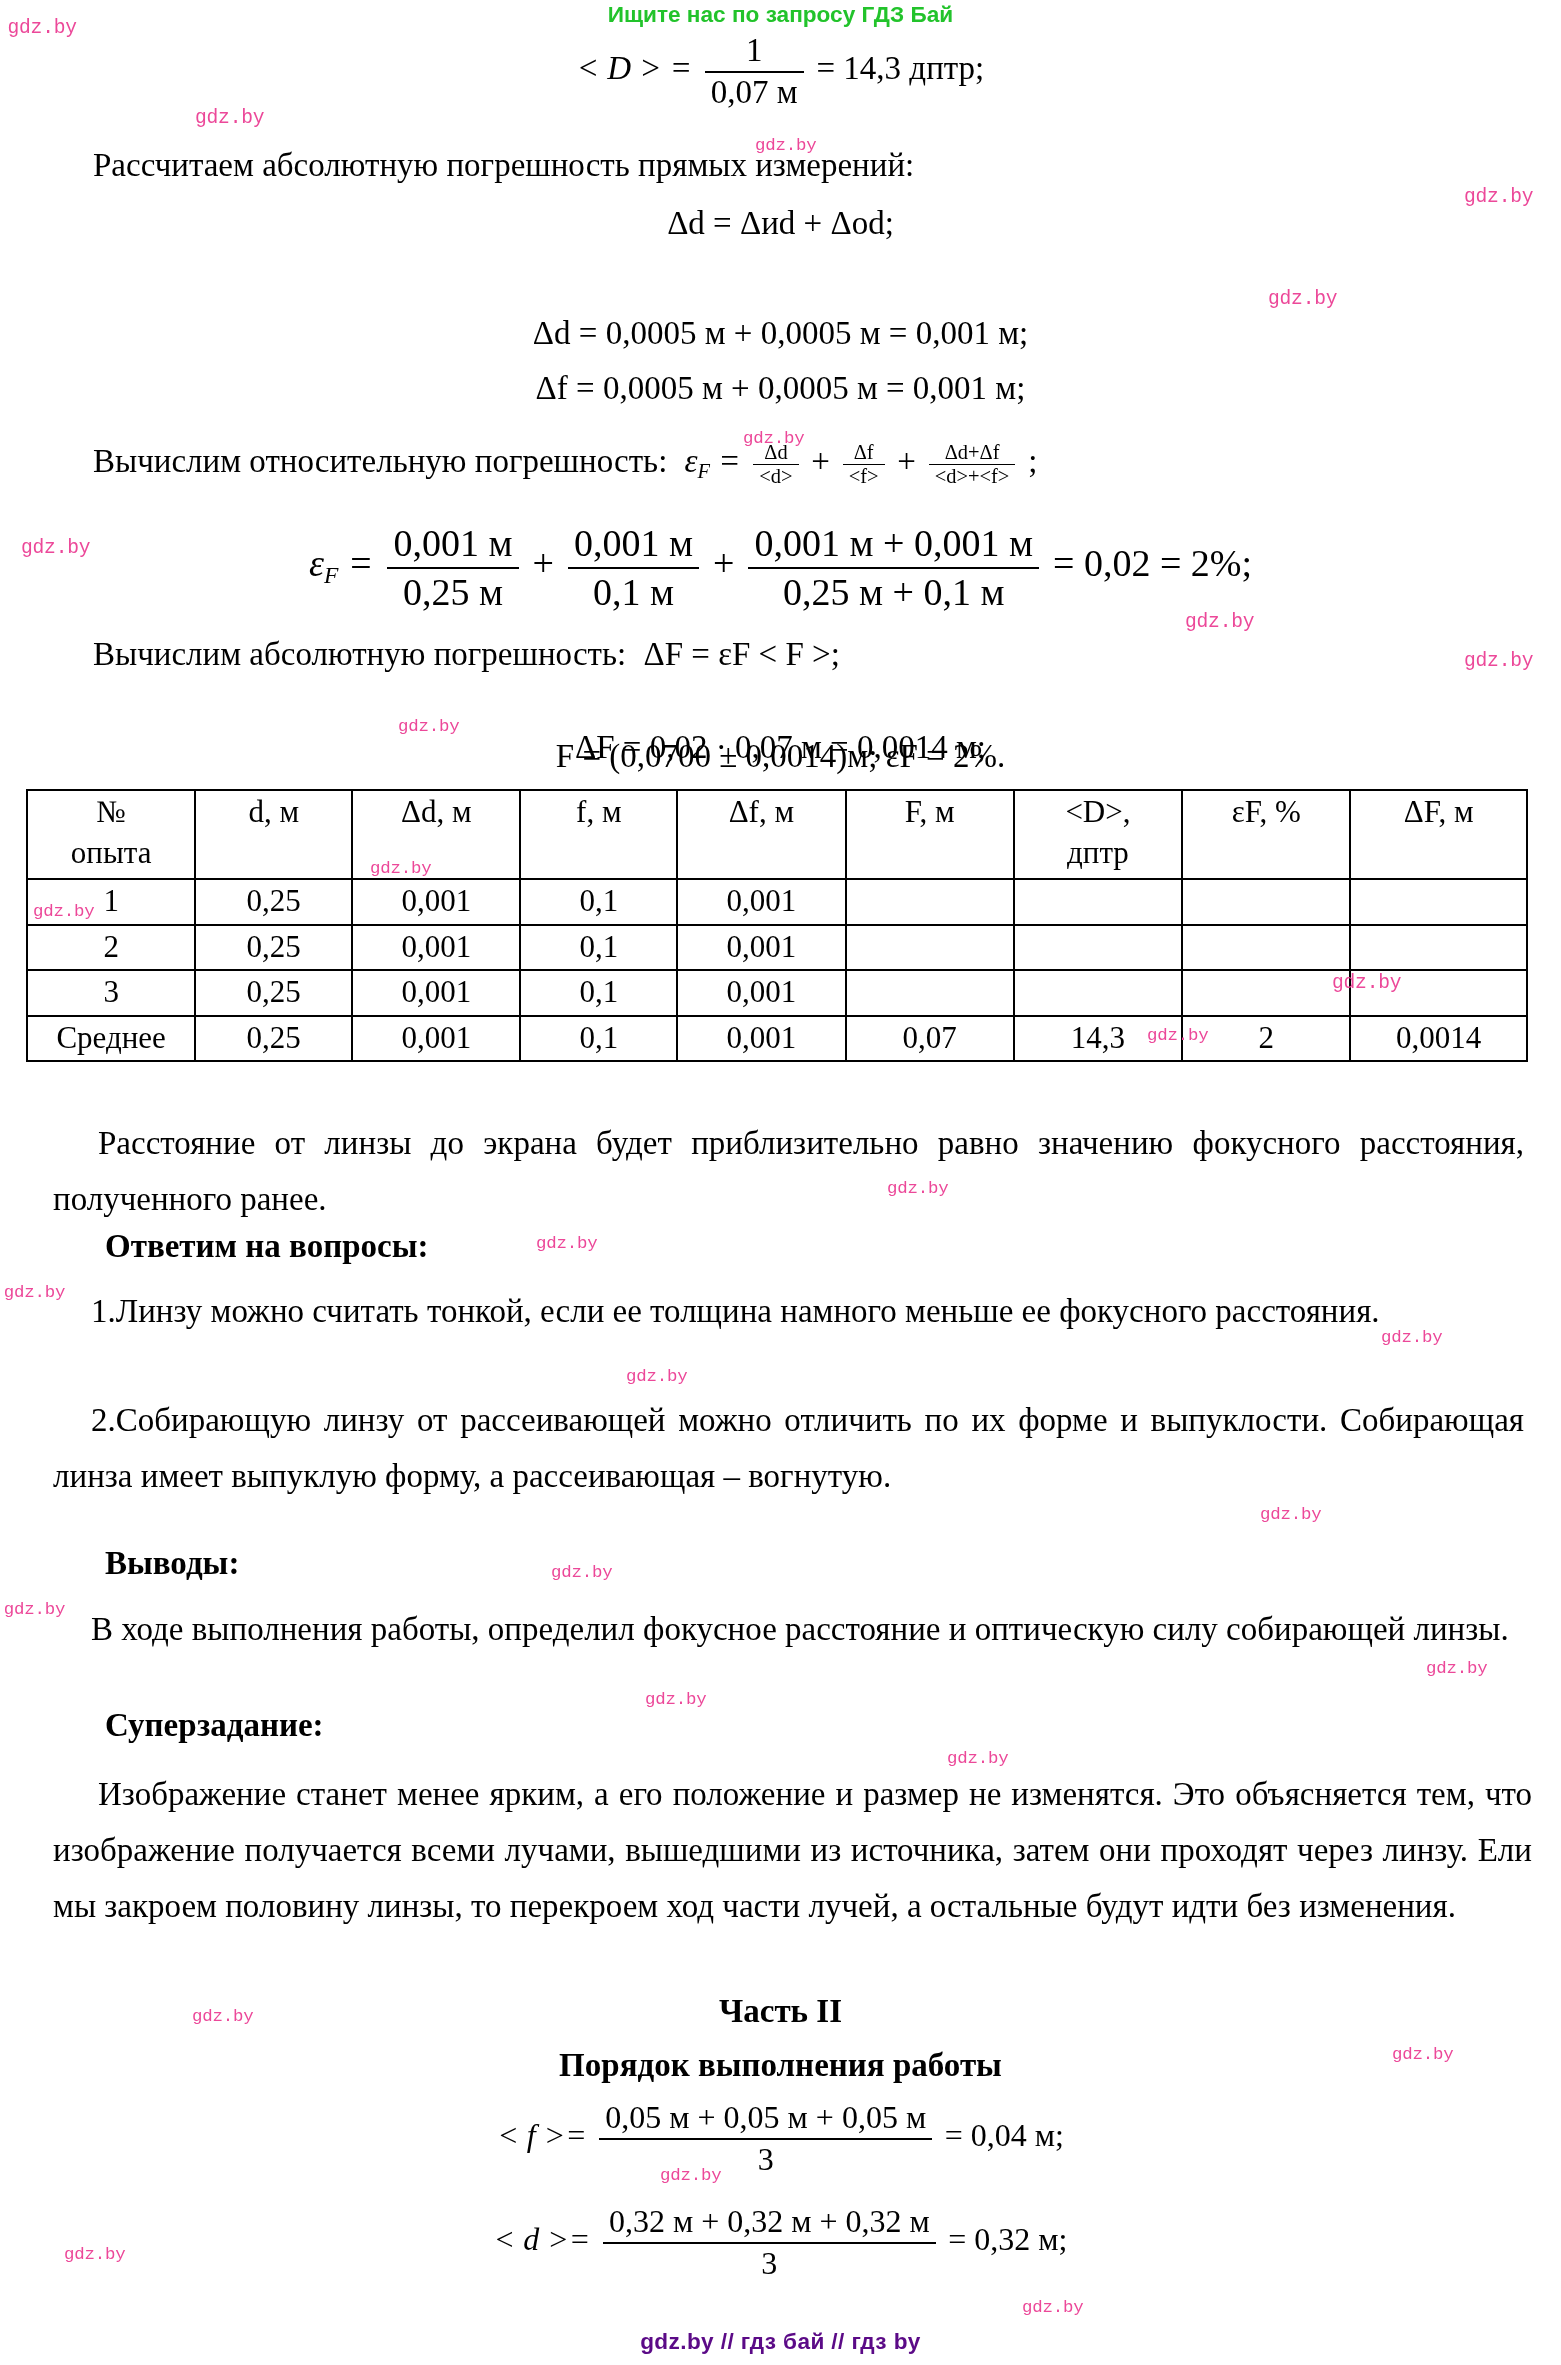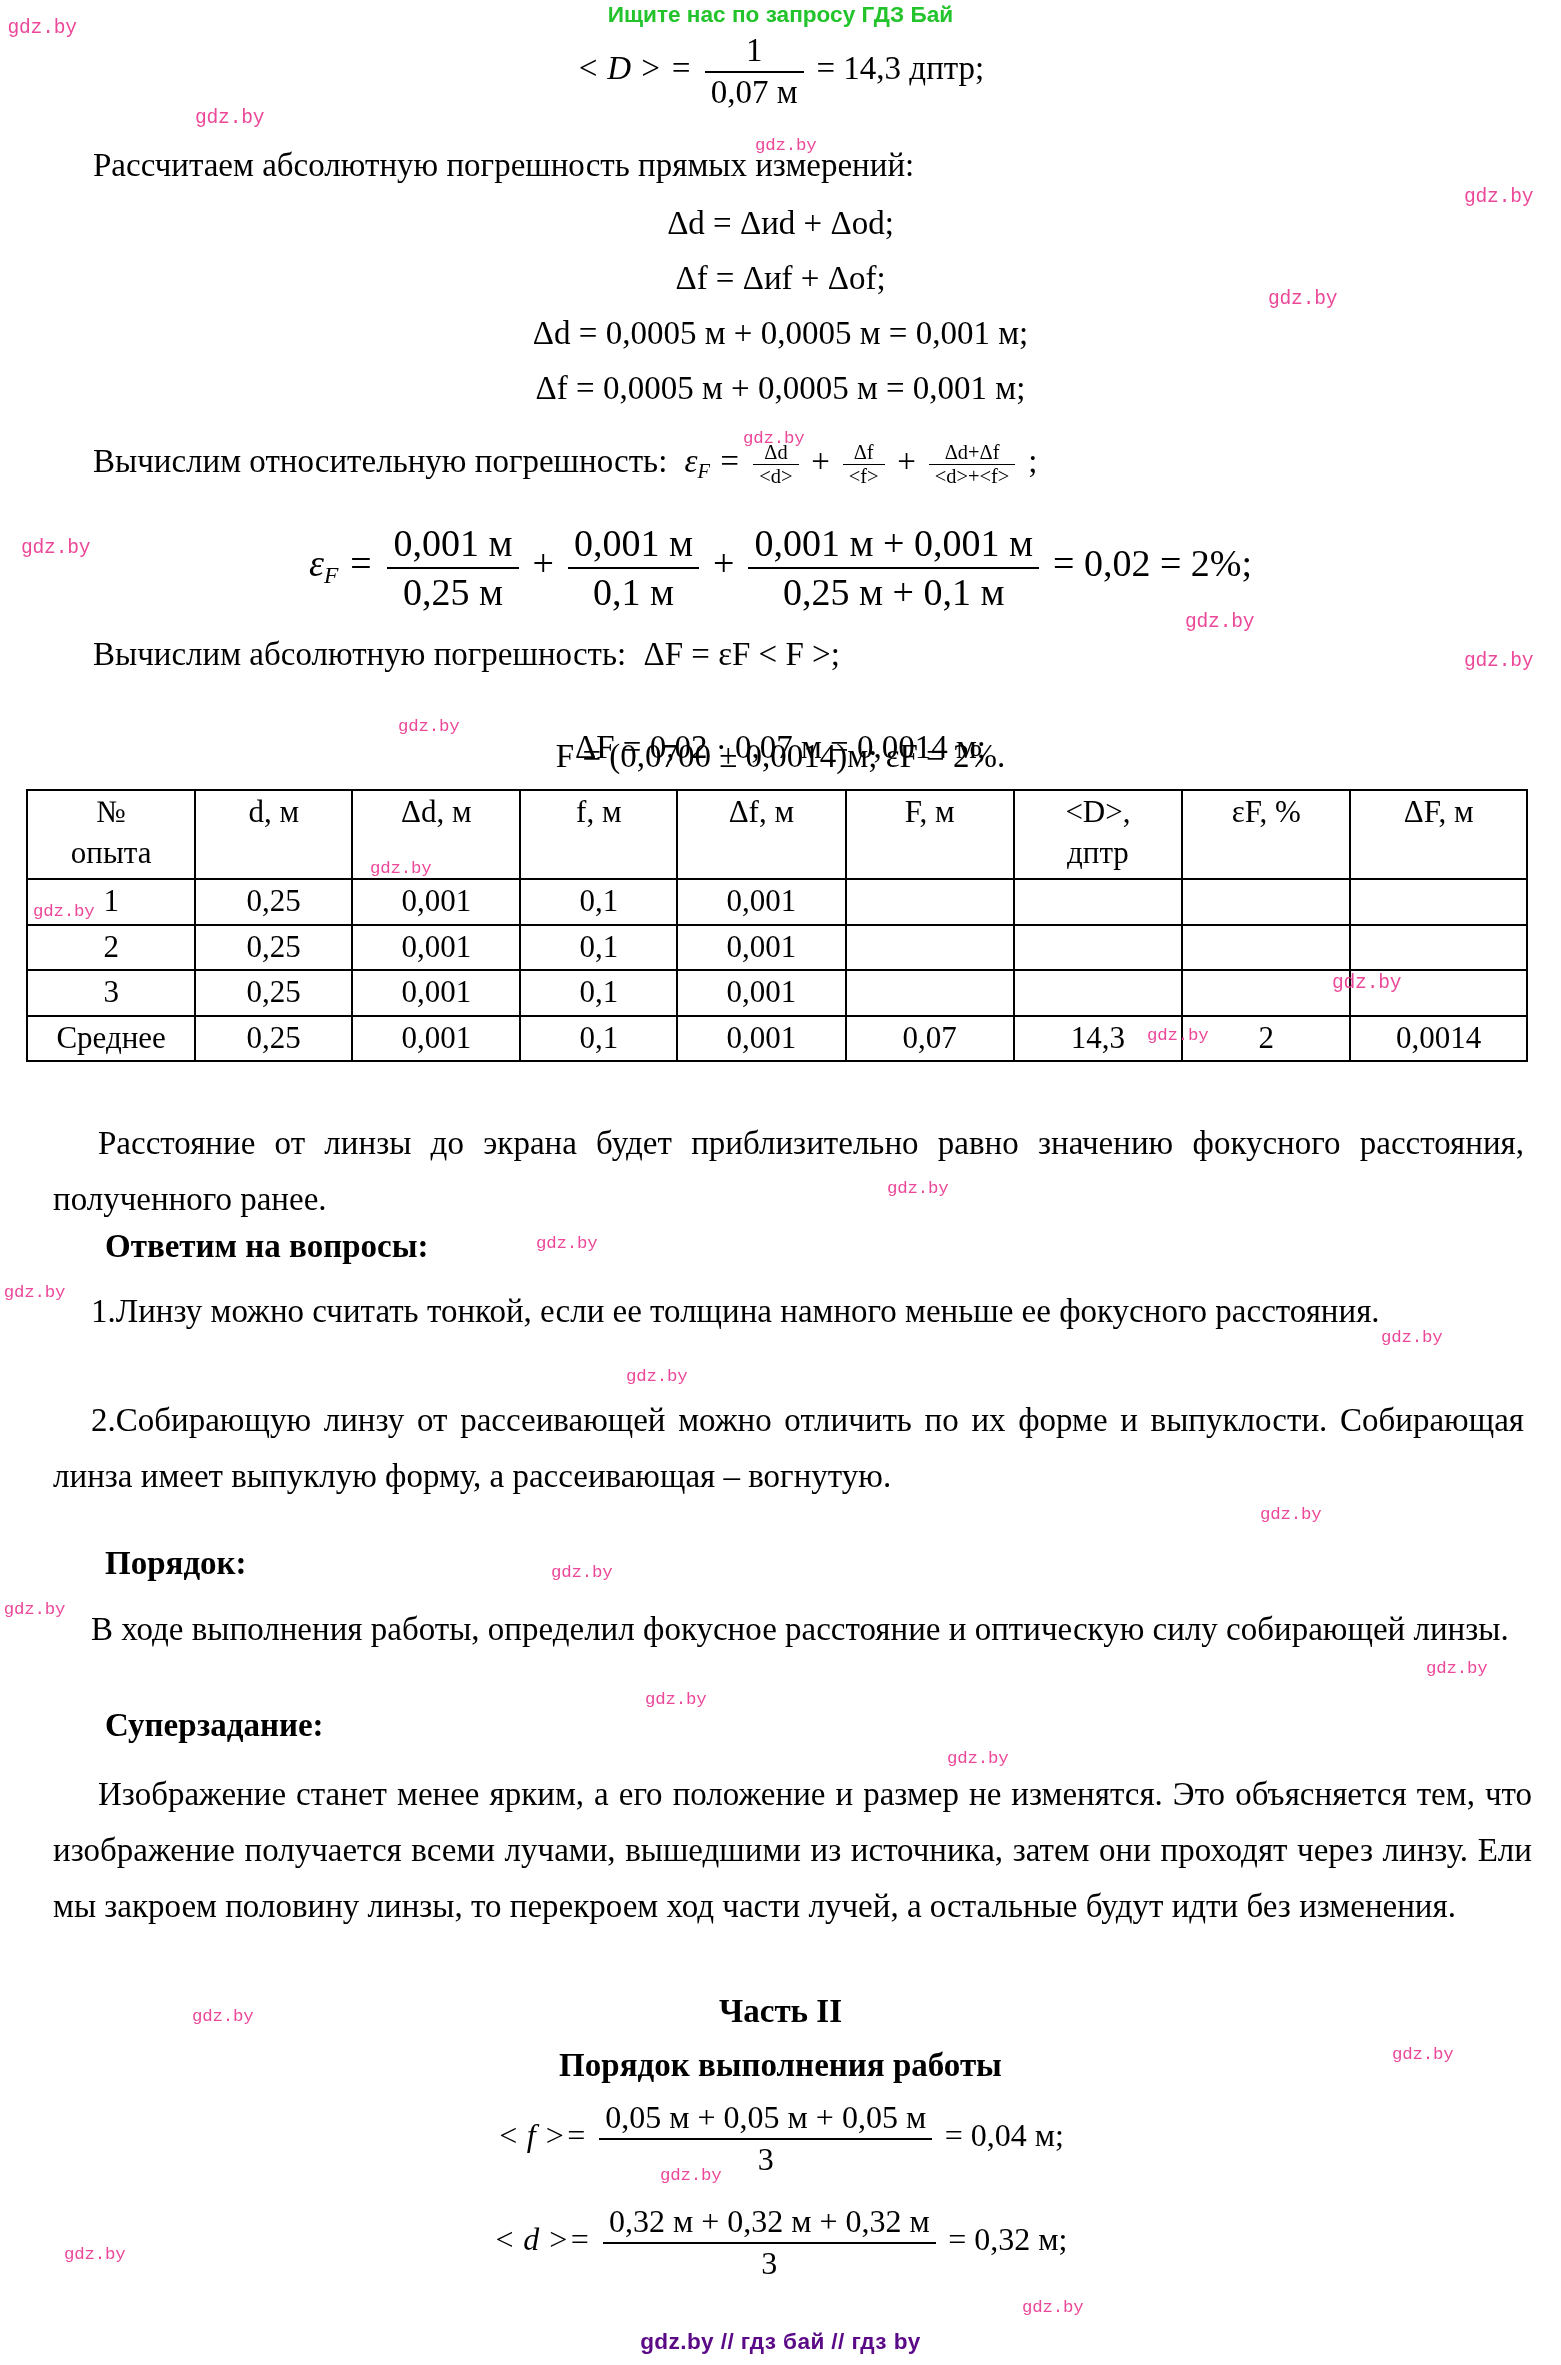--- a/index.html
+++ b/index.html
@@ -156,21 +156,20 @@
       <span class="num">1</span>
       <span class="den">0,07 м</span>
     </span>
     <span>= 14,3 дптр;</span>
   </div>
 
   <div class="blk para noj" style="top:149px; left:85px; width:1404px;">Рассчитаем абсолютную погрешность прямых измерений:</div>
 
   <div class="blk eq" style="top:205px; left:0;">Δd = Δиd + Δod;</div>
 
-  <div class="blk eq" style="top:260px; left:0;">Δf = Δиf + Δof;</div>
 
   <div class="blk eq" style="top:315px; left:0;">Δd = 0,0005 м + 0,0005 м = 0,001 м;</div>
 
   <div class="blk eq" style="top:370px; left:0;">Δf = 0,0005 м + 0,0005 м = 0,001 м;</div>
 
   <div class="blk para noj" style="top:442px; left:85px; width:1434px; white-space:nowrap;">
     <span>Вычислим относительную погрешность:</span>
     <span class="mi" style="margin-left:9px;">ε<span class="sub">F</span> =</span>
     <span class="frac small">
       <span class="num">Δd</span>
@@ -308,21 +307,21 @@
   </div>
 
   <div class="blk para" style="top:1115px; left:53px; width:1471px; text-indent:45px; line-height:56px;">Расстояние от линзы до экрана будет приблизительно равно значению фокусного расстояния, полученного ранее.</div>
 
   <div class="blk para bold noj" style="top:1230px; left:97px;">Ответим на вопросы:</div>
 
   <div class="blk para" style="top:1283px; left:53px; width:1471px; text-indent:38px; line-height:56px;">1.Линзу можно считать тонкой, если ее толщина намного меньше ее фокусного расстояния.</div>
 
   <div class="blk para" style="top:1392px; left:53px; width:1471px; text-indent:38px; line-height:56px;">2.Собирающую линзу от рассеивающей можно отличить по их форме и выпуклости. Собирающая линза имеет выпуклую форму, а рассеивающая – вогнутую.</div>
 
-  <div class="blk para bold noj" style="top:1547px; left:97px;">Порядок:</div>
+  <div class="blk para bold noj" style="top:1547px; left:97px;">Выводы:</div>
   <div class="blk para" style="top:1601px; left:53px; width:1471px; text-indent:38px; line-height:56px;">В ходе выполнения работы, определил фокусное расстояние и оптическую силу собирающей линзы.</div>
 
   <div class="blk para bold noj" style="top:1709px; left:97px;">Суперзадание:</div>
   <div class="blk para" style="top:1766px; left:53px; width:1479px; text-indent:45px; line-height:56px;">Изображение станет менее ярким, а его положение и размер не изменятся. Это объясняется тем, что изображение получается всеми лучами, вышедшими из источника, затем они проходят через линзу. Ели мы закроем половину линзы, то перекроем ход части лучей, а остальные будут идти без изменения.</div>
 
   <div class="blk para bold" style="top:1995px; left:0; width:100%; text-align:center;">Часть II</div>
   <div class="blk para bold" style="top:2049px; left:0; width:100%; text-align:center;">Порядок выполнения работы</div>
 
   <div class="blk eq" style="top:2099px; left:0; font-size:32px;">
     <span class="mi">&lt; f &gt;=</span>

